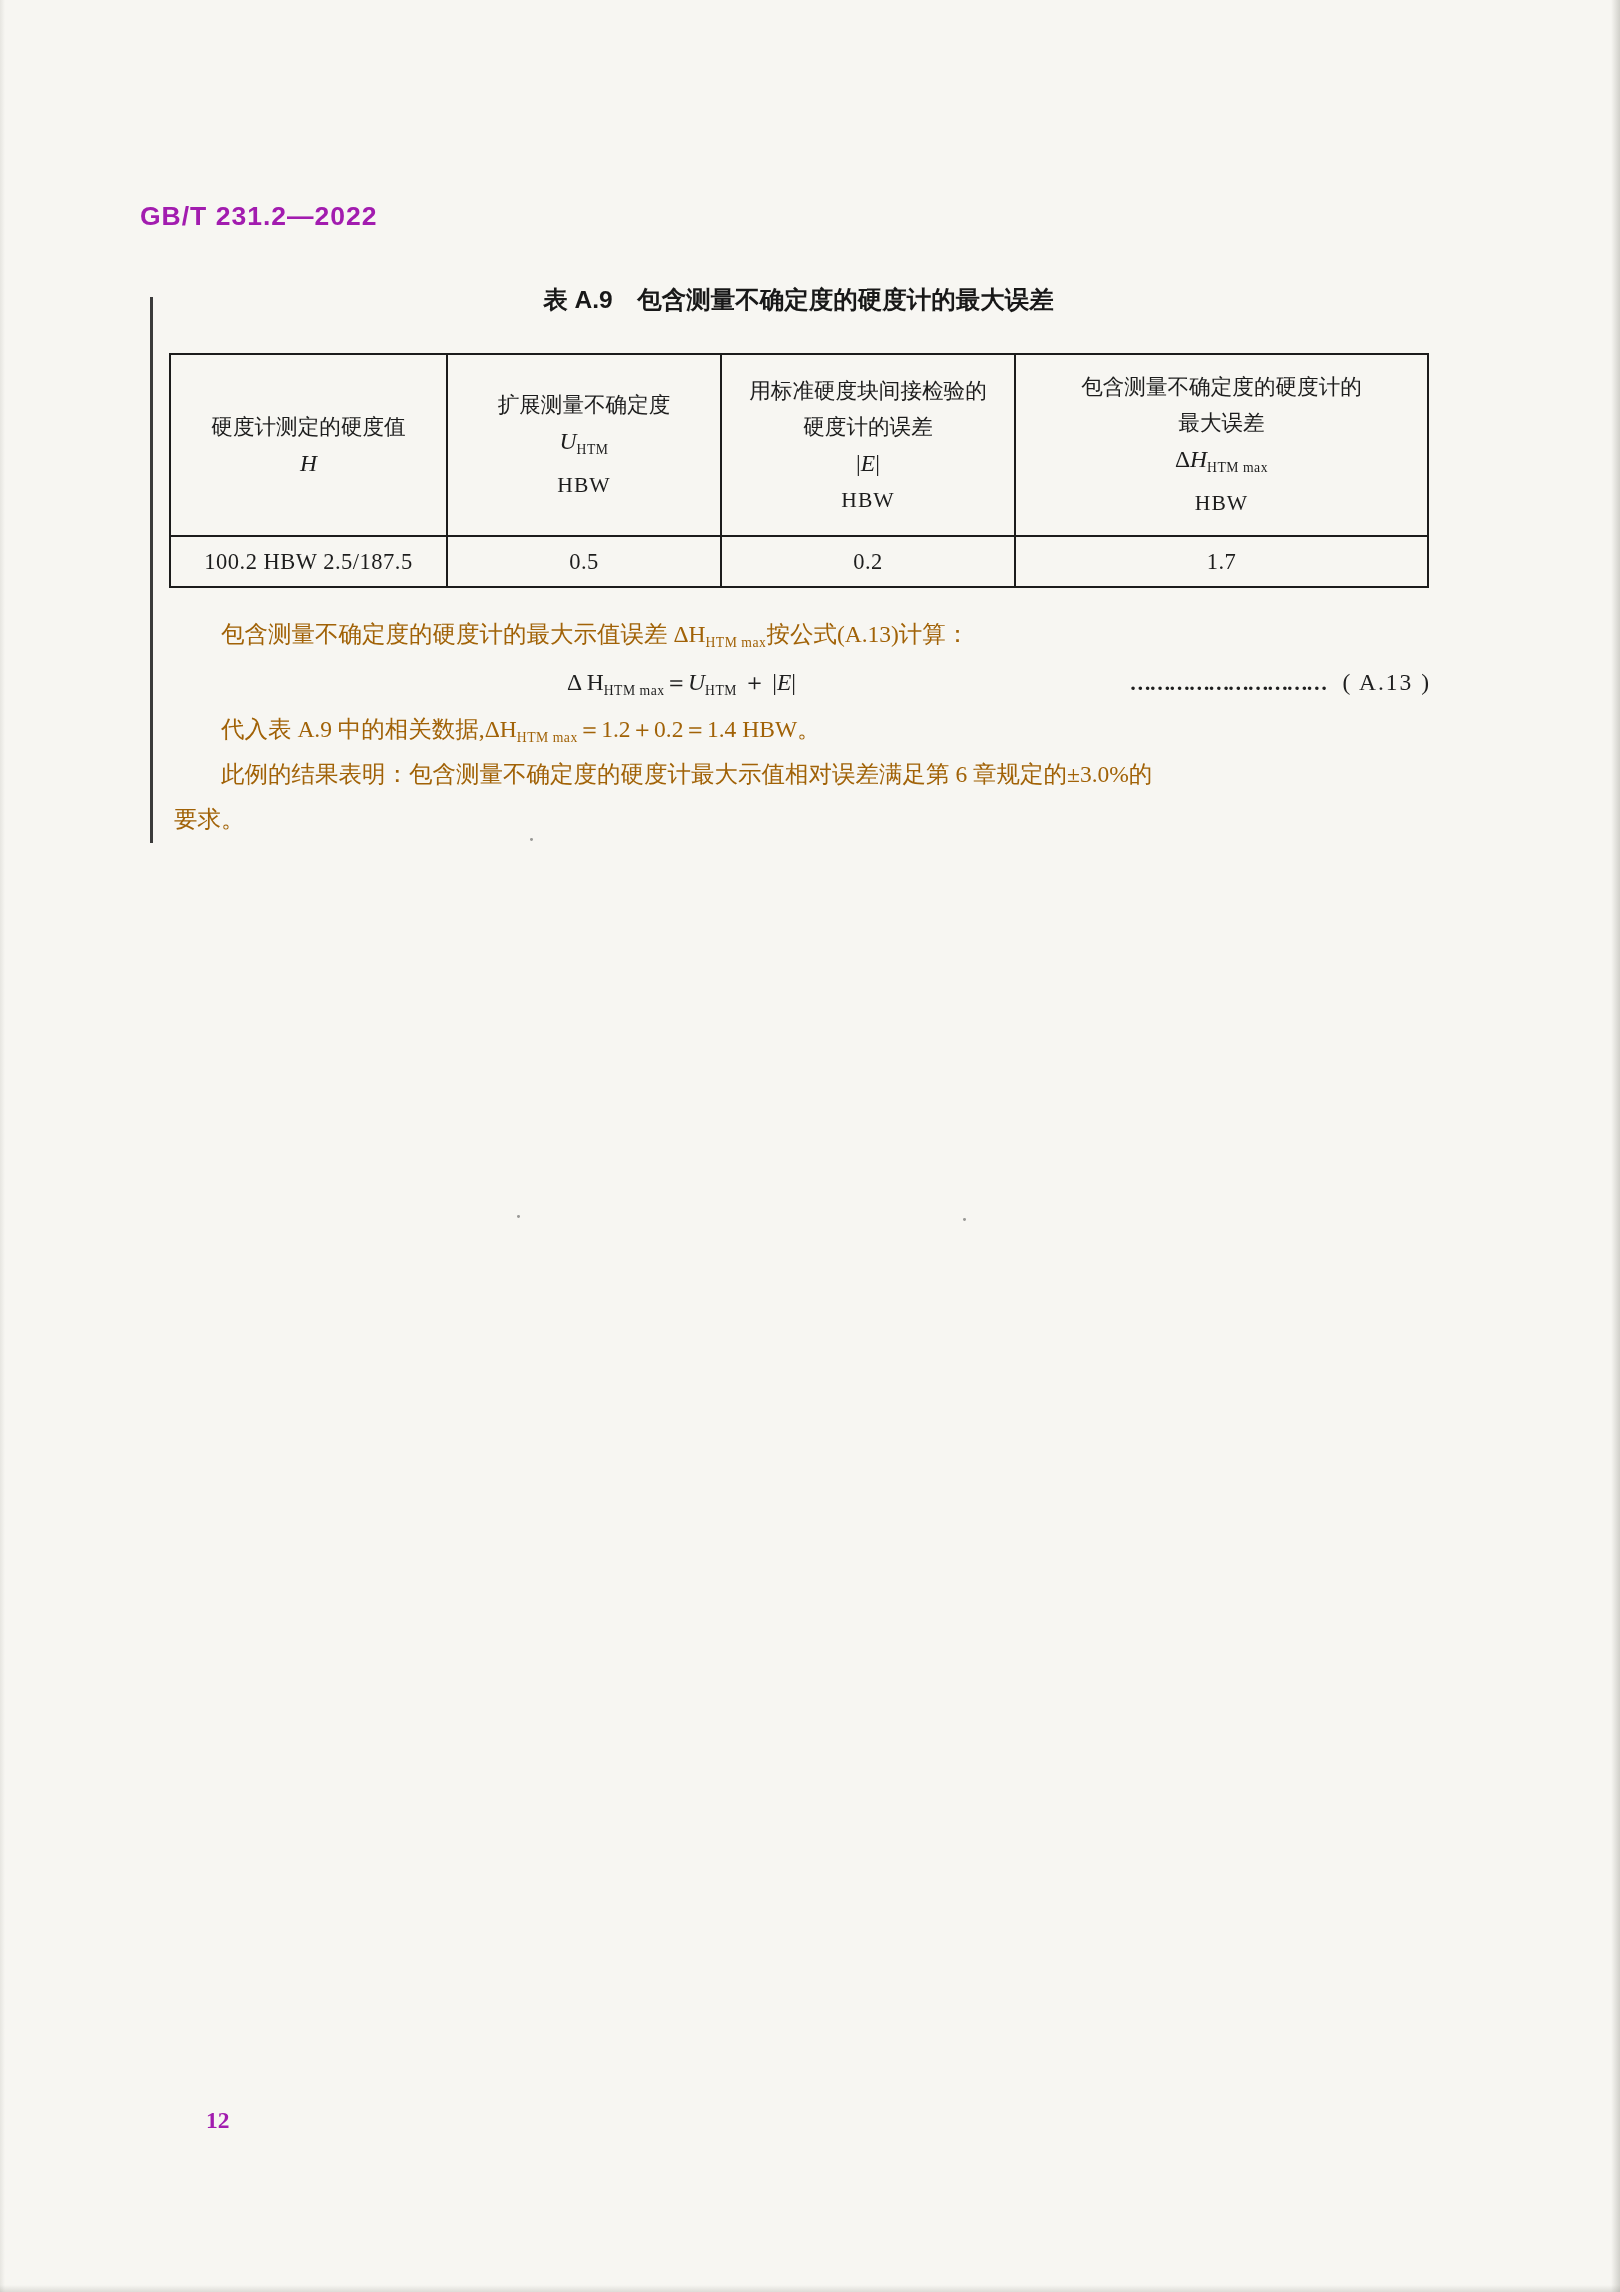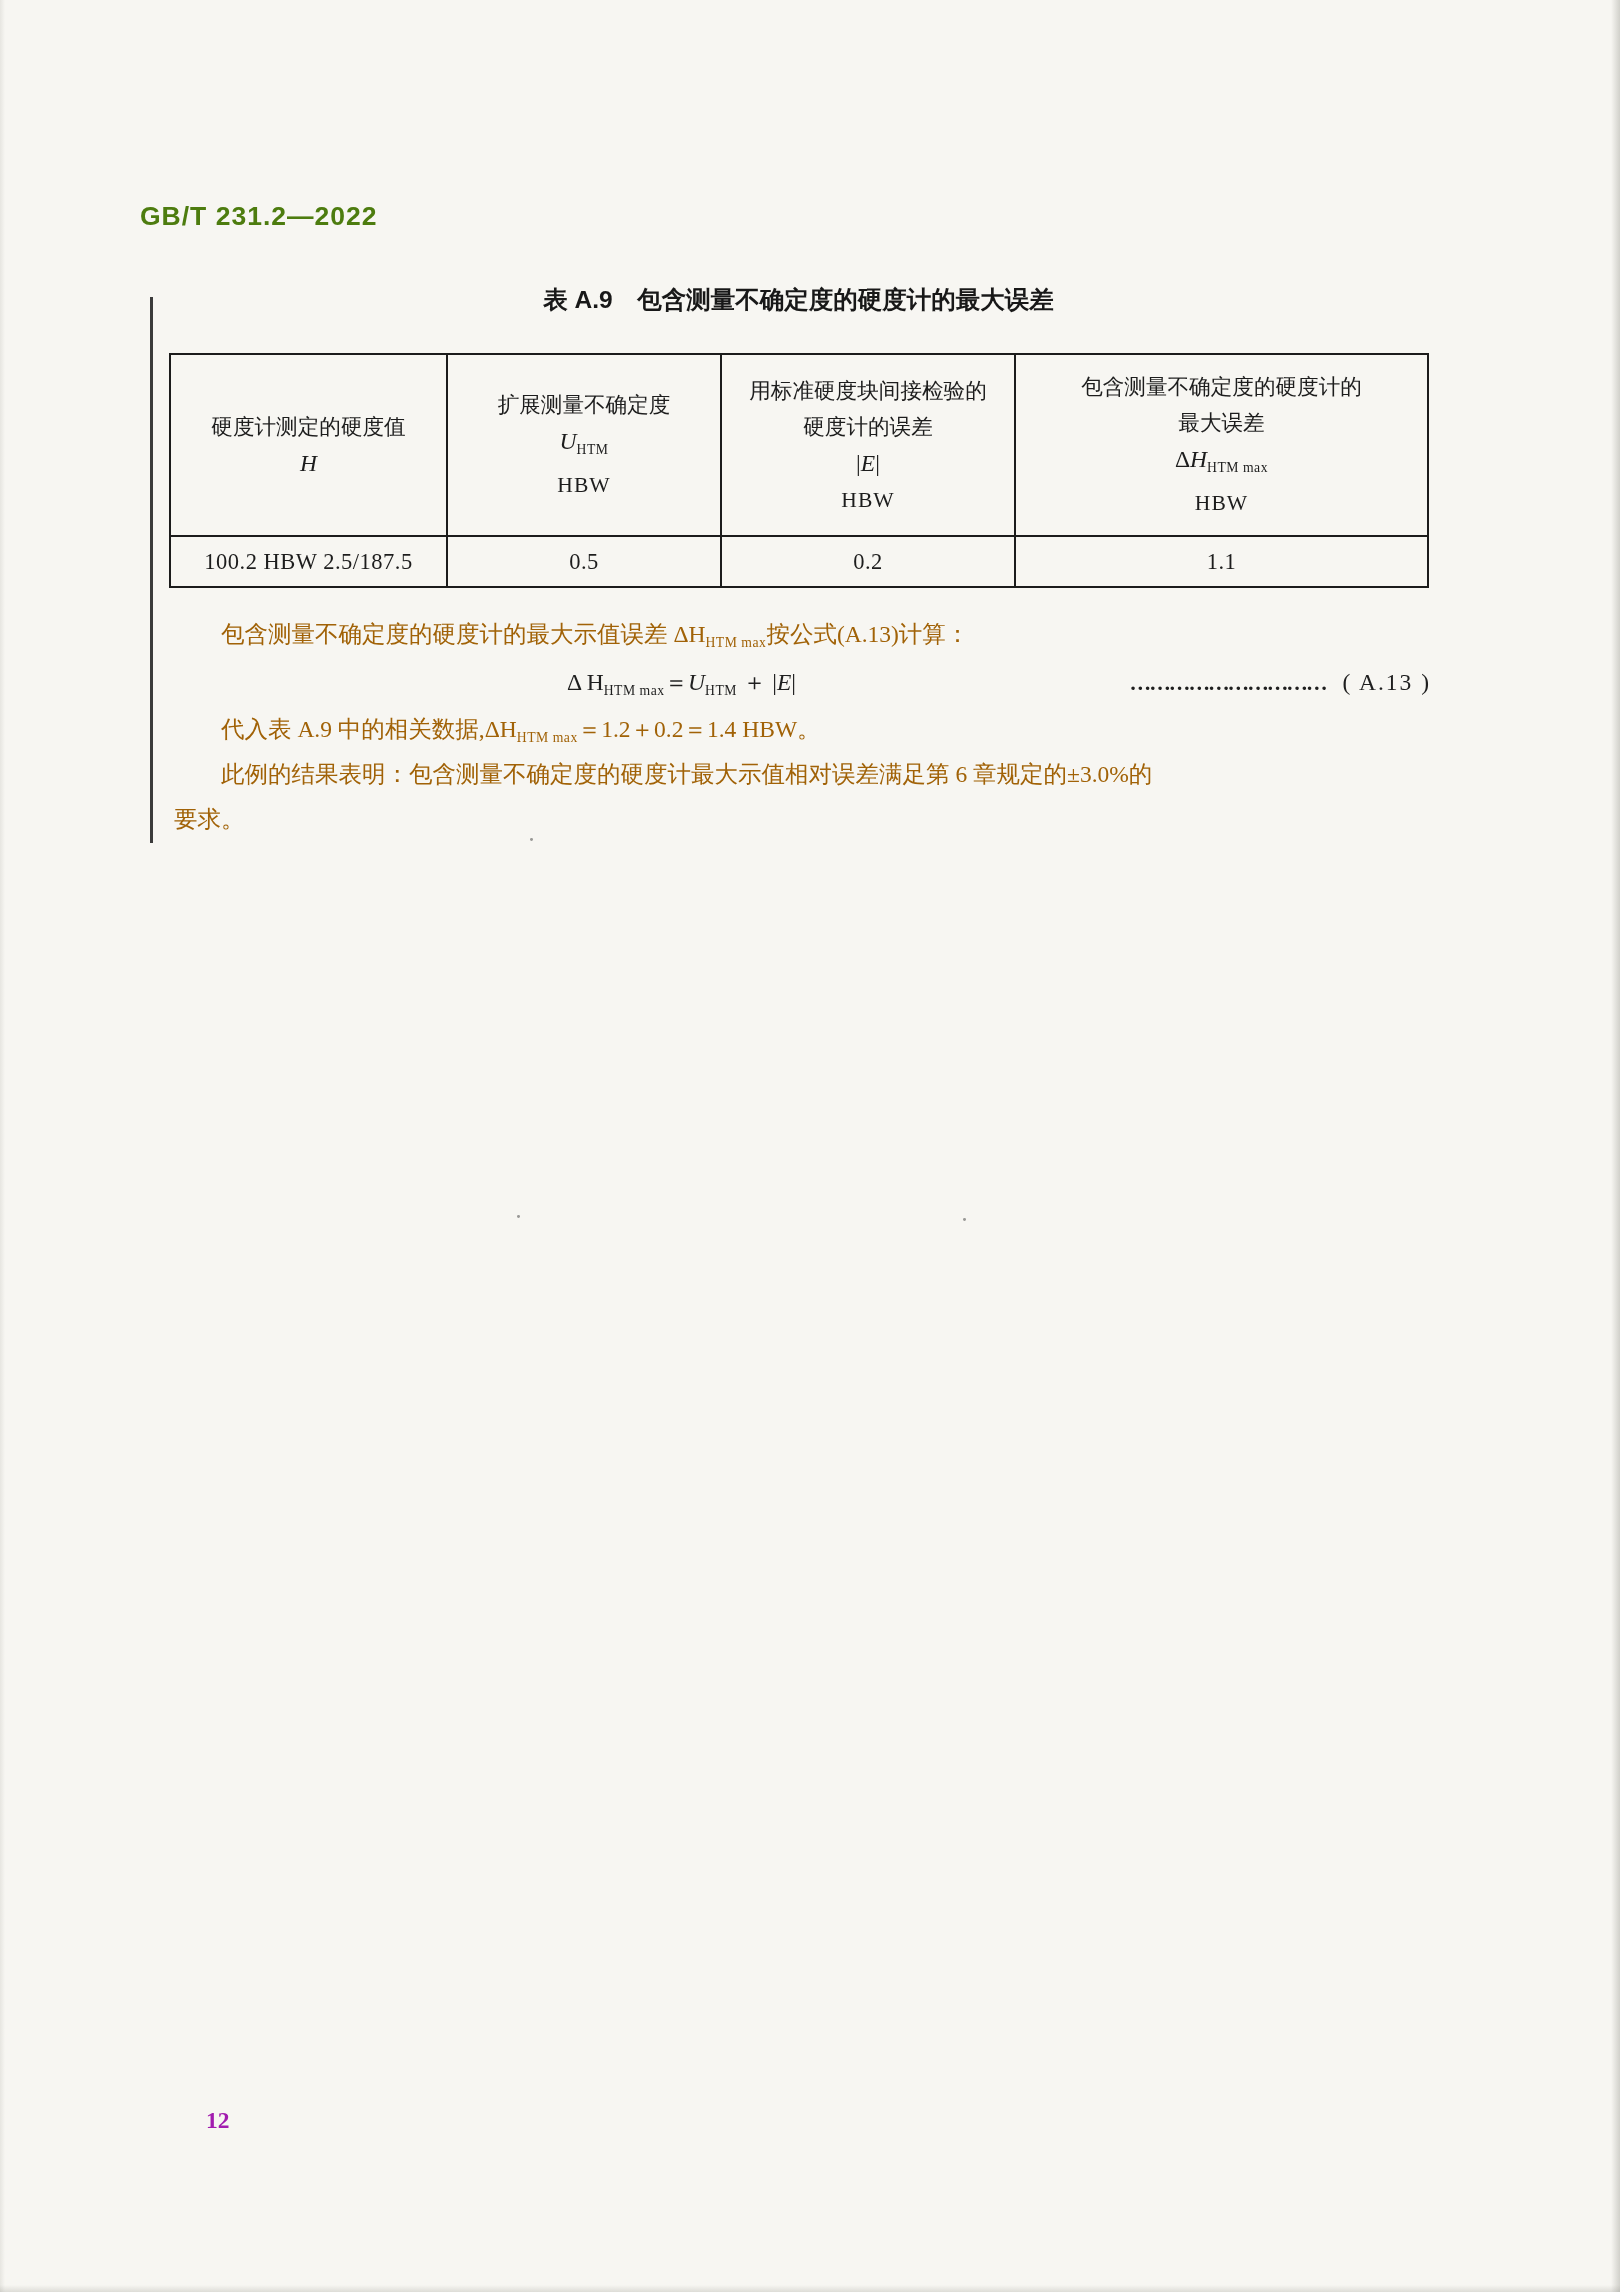--- a/index.html
+++ b/index.html
@@ -8,21 +8,21 @@
     width:1620px;height:2293px;
     background:#f7f6f2;
     overflow:hidden;
     color:#1f1f1f;
     font-family:"Liberation Serif","DejaVu Serif",serif;
   }
 
   .doc-code{
     position:absolute;left:140px;top:201px;
     font-family:"Liberation Sans","DejaVu Sans",sans-serif;
-    font-weight:bold;font-size:26.5px;letter-spacing:1px;color:#4d7c0f;
+    font-weight:bold;font-size:26.5px;letter-spacing:1px;color:#a21caf;
   }
 
   .change-bar{
     position:absolute;left:150px;top:297px;
     width:2.9px;height:546px;background:#3b3b3b;
   }
 
   .table-title{
     position:absolute;left:169px;top:283px;width:1259px;
     text-align:center;
@@ -136,21 +136,21 @@
             <div class="hline"><span class="unit">HBW</span></div>
           </div>
         </th>
       </tr>
     </thead>
     <tbody>
       <tr>
         <td class="numcell">100.2 HBW 2.5/187.5</td>
         <td class="numcell">0.5</td>
         <td class="numcell">0.2</td>
-        <td class="numcell">1.1</td>
+        <td class="numcell">1.7</td>
       </tr>
     </tbody>
   </table>
 
   <div class="bodyline indent" style="top:618px;">
     <span>包含测量不确定度的硬度计的最大示值误差 </span><span class="var upright">ΔH</span><span class="msub">HTM max</span><span>按公式(A.13)计算：</span>
   </div>
 
   <div class="formula-row">
     <span class="formula-math">

